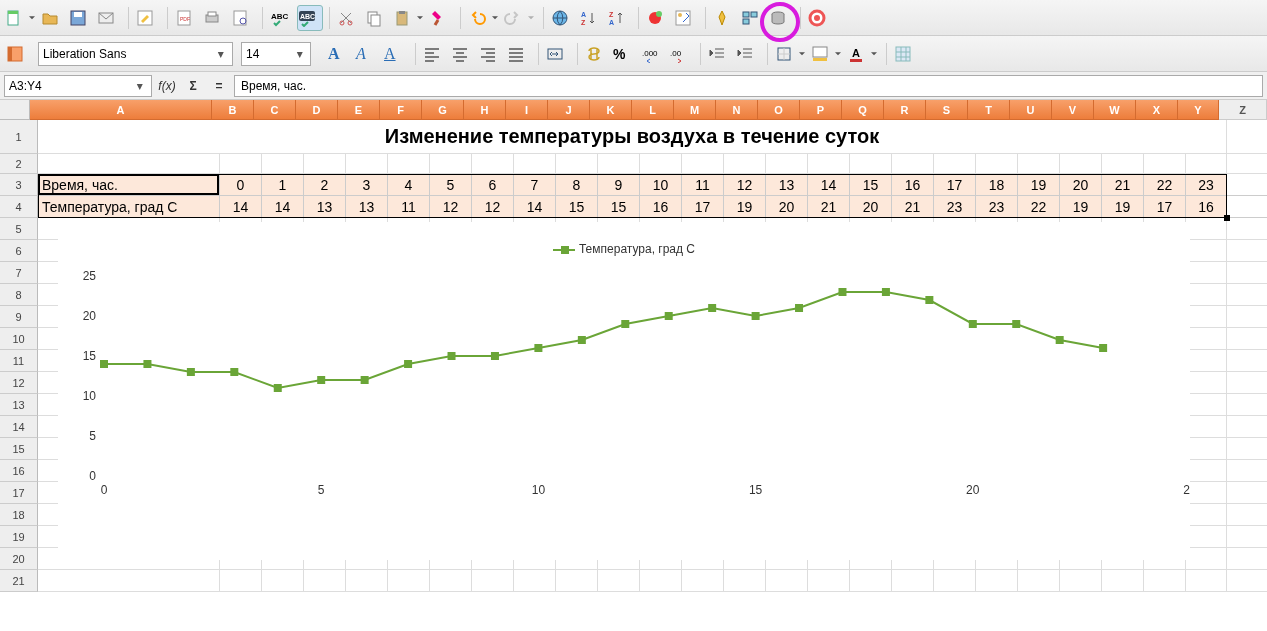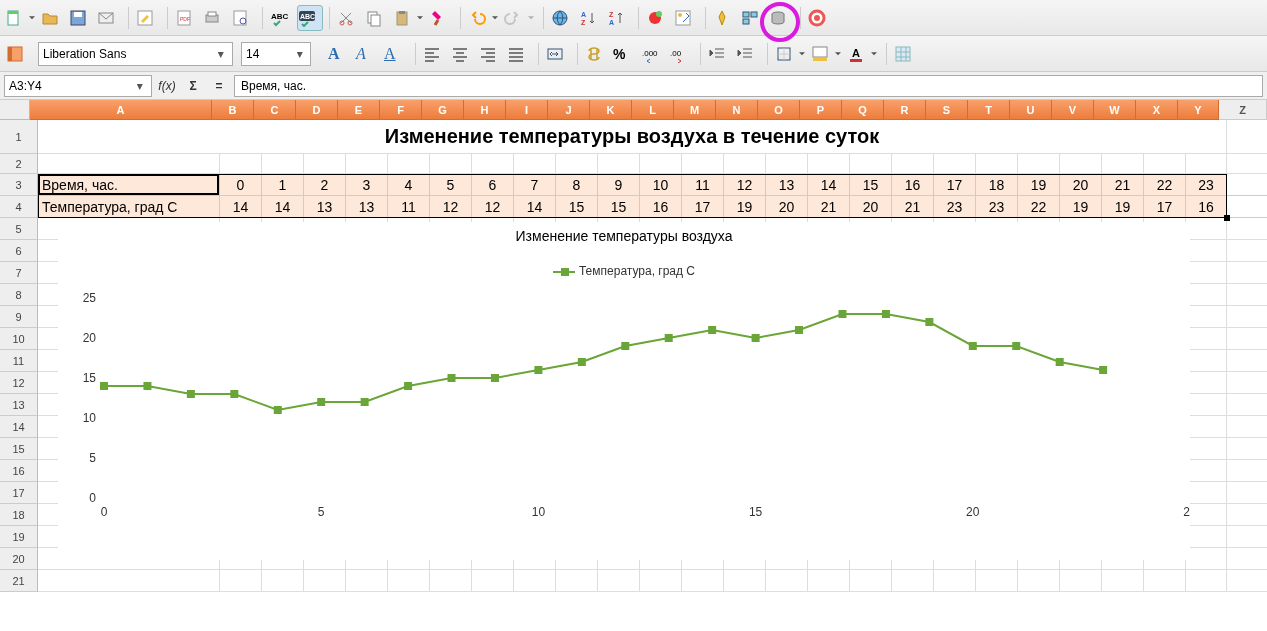--- a/index.html
+++ b/index.html
@@ -974,21 +974,20 @@
             <div class="cell" style="width:42px"></div>
             <div class="cell" style="width:42px"></div>
             <div class="cell" style="width:42px"></div>
             <div class="cell" style="width:41px"></div>
             <div class="cell" style="width:48px"></div>
           </div>
           <div class="selection-border" style="left:0px;top:54px;width:181px;height:21px"></div>
           <div class="fill-handle" style="left:1186px;top:95px"></div>
           <div style="position:absolute;left:0;top:54px;width:1189px;height:44px;border:1px solid #000;pointer-events:none"></div>
           <div class="chart-box" style="left:20px;top:102px">
-  <div class="chart-title">Изменение температуры воздуха</div>
   <div class="chart-legend"><span class="legend-mark"></span>Температура, град С</div>
   <svg class="plot axis" width="1132" height="240" style="margin-top:10px">
     <g transform="translate(0,10)">
       <text x="38" y="204" text-anchor="end">0</text>
                 <text x="38" y="164" text-anchor="end">5</text>
                 <text x="38" y="124" text-anchor="end">10</text>
                 <text x="38" y="84" text-anchor="end">15</text>
                 <text x="38" y="44" text-anchor="end">20</text>
                 <text x="38" y="4" text-anchor="end">25</text>
       <path class="series-line" d="M46 87.99999999999999 L89.44 87.99999999999999 L132.88 96 L176.32 96 L219.76 112 L263.20000000000005 104 L306.64 104 L350.08000000000004 87.99999999999999 L393.52 80 L436.96 80 L480.40000000000003 72 L523.8399999999999 64 L567.28 48 L610.72 40 L654.1600000000001 32 L697.6 40 L741.04 32 L784.48 16 L827.92 16 L871.36 24 L914.8000000000001 48 L958.24 48 L1001.68 64 L1045.12 72 "></path>

